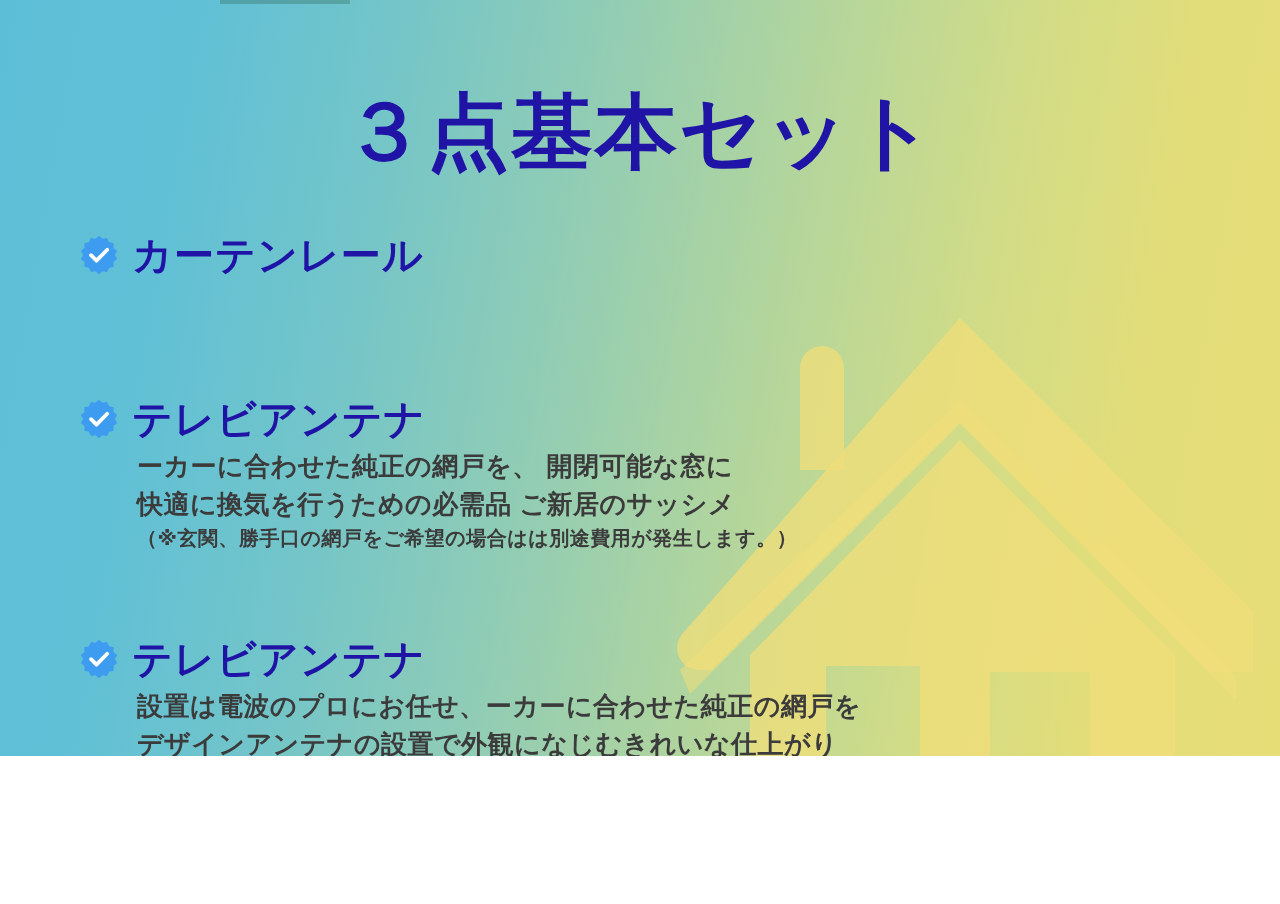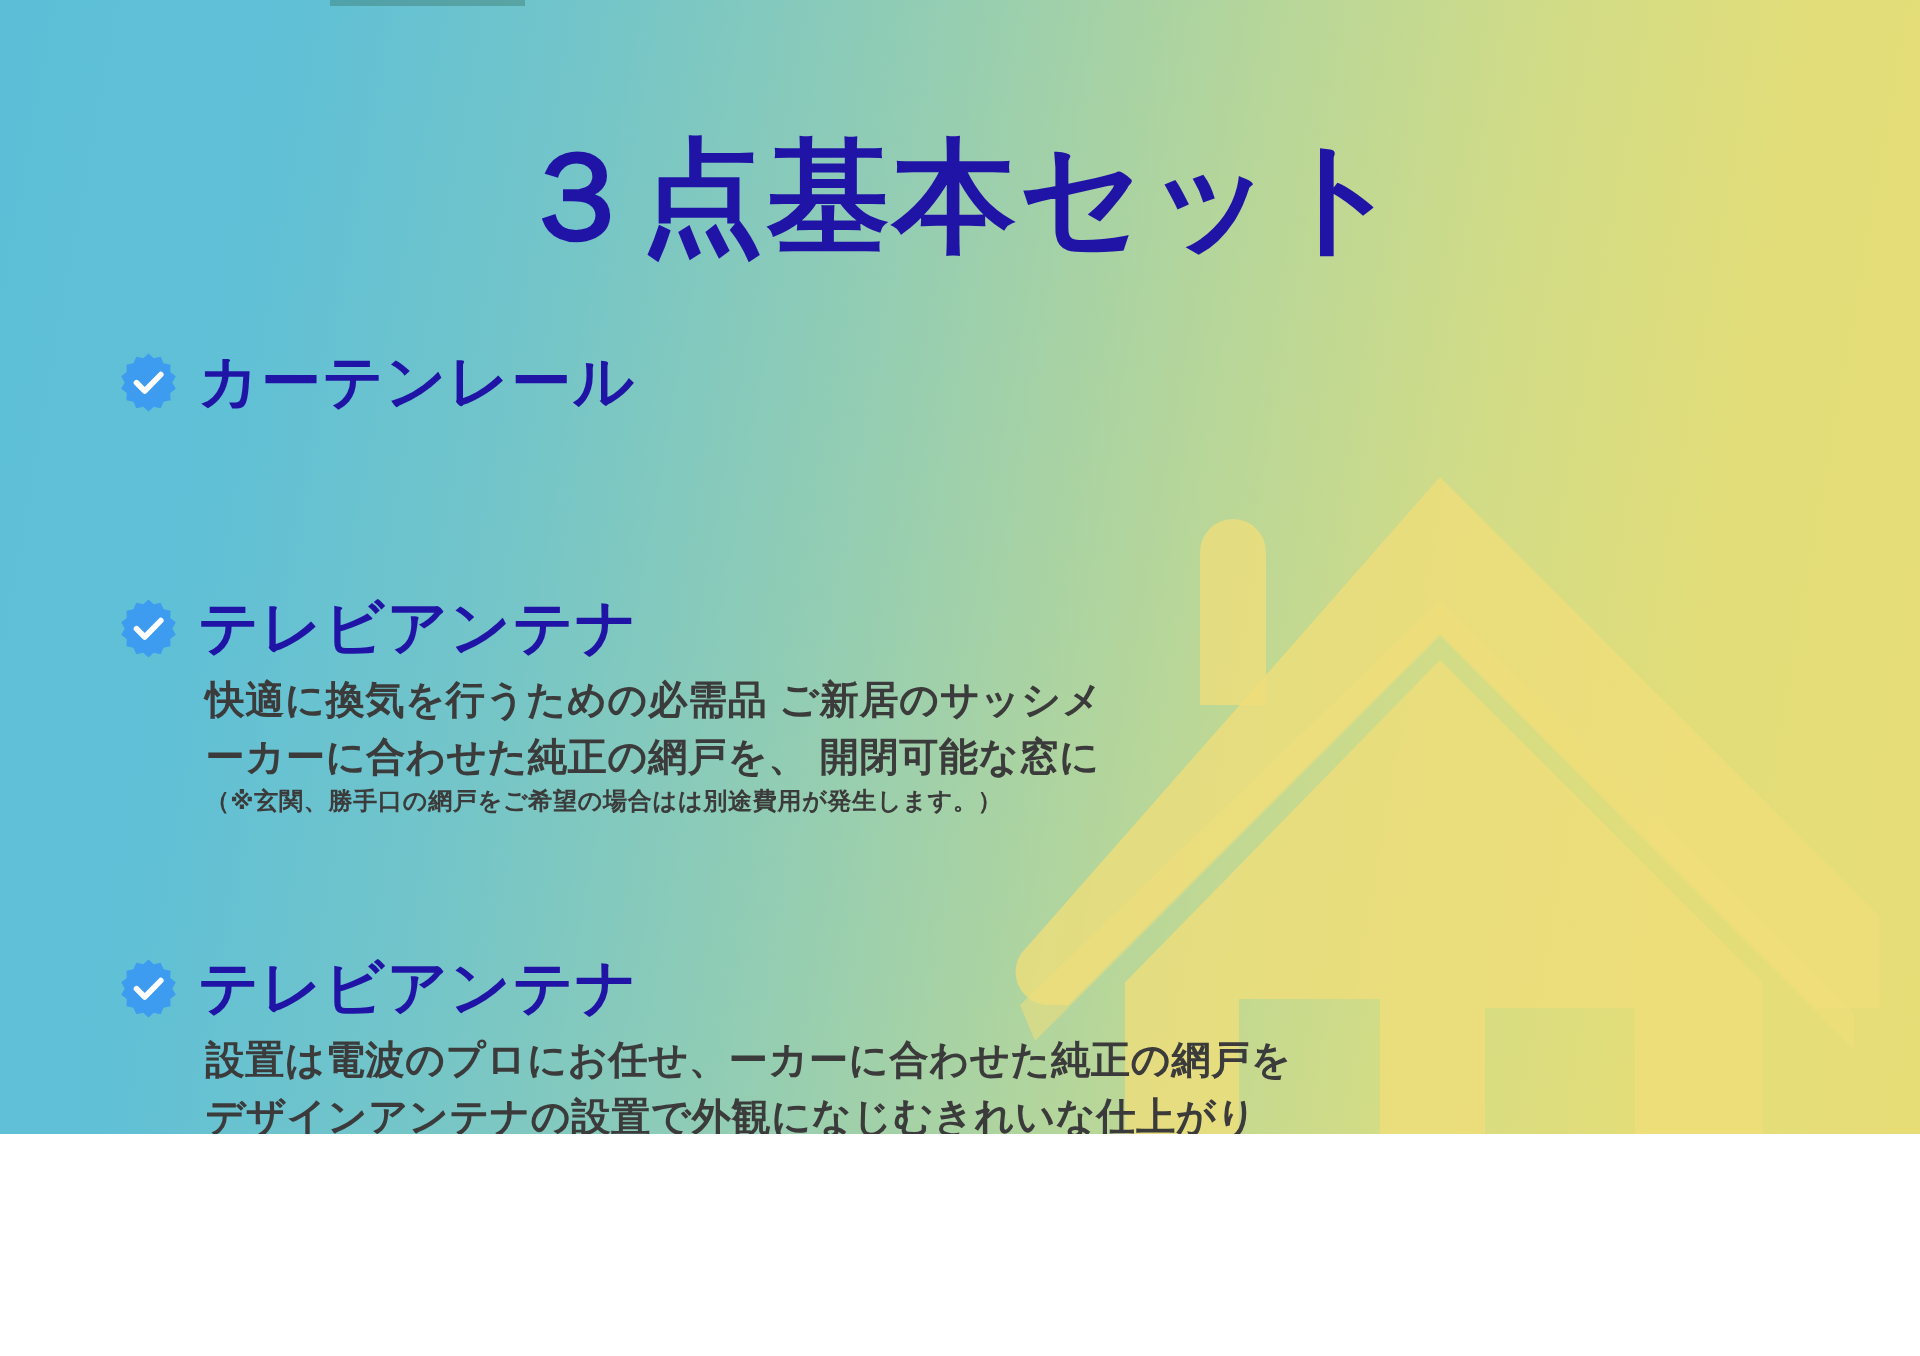--- a/index.html
+++ b/index.html
@@ -111,21 +111,21 @@
     color: #3b3b3b;
     font-size: 26px;
     font-weight: 700;
     letter-spacing: 0.5px;
   }
   .desc .line {
     line-height: 1.45;
     white-space: nowrap;
   }
   .desc .note {
-    font-size: 16px;
+    font-size: 20px;
     line-height: 1.5;
     white-space: nowrap;
   }
 
   .block-1 .desc { margin-top: 2px; }
   .block-2 .desc { margin-top: 2px; }
   .block-3 .desc { margin-top: 2px; }
 </style>
 </head>
 <body>
@@ -178,22 +178,22 @@
 
     <div class="block block-2">
       <div class="head-row">
         <svg class="badge" viewBox="0 0 40 40" aria-hidden="true">
           <path fill="#3d9cf0" d="M20 1.6l3.3 3.0 4.4-0.9 1.9 4.1 4.4 1.0-0.2 4.5 3.5 2.8-2.2 3.9 2.2 3.9-3.5 2.8 0.2 4.5-4.4 1.0-1.9 4.1-4.4-0.9L20 38.4l-3.3-3.0-4.4 0.9-1.9-4.1-4.4-1.0 0.2-4.5-3.5-2.8 2.2-3.9-2.2-3.9 3.5-2.8-0.2-4.5 4.4-1.0 1.9-4.1 4.4 0.9z"></path>
           <path fill="none" stroke="#ffffff" stroke-width="3.6" stroke-linecap="round" stroke-linejoin="round" d="M12.4 20.2l5.2 5.2 10.2-10.4"></path>
         </svg>
         <div class="head-label">テレビアンテナ</div>
       </div>
       <div class="desc">
+        <div class="line">ーカーに合わせた純正の網戸を、 開閉可能な窓に</div>
         <div class="line">快適に換気を行うための必需品 ご新居のサッシメ</div>
-        <div class="line">ーカーに合わせた純正の網戸を、 開閉可能な窓に</div>
         <div class="note">（※玄関、勝手口の網戸をご希望の場合はは別途費用が発生します。）</div>
       </div>
     </div>
 
     <div class="block block-3">
       <div class="head-row">
         <svg class="badge" viewBox="0 0 40 40" aria-hidden="true">
           <path fill="#3d9cf0" d="M20 1.6l3.3 3.0 4.4-0.9 1.9 4.1 4.4 1.0-0.2 4.5 3.5 2.8-2.2 3.9 2.2 3.9-3.5 2.8 0.2 4.5-4.4 1.0-1.9 4.1-4.4-0.9L20 38.4l-3.3-3.0-4.4 0.9-1.9-4.1-4.4-1.0 0.2-4.5-3.5-2.8 2.2-3.9-2.2-3.9 3.5-2.8-0.2-4.5 4.4-1.0 1.9-4.1 4.4 0.9z"></path>
           <path fill="none" stroke="#ffffff" stroke-width="3.6" stroke-linecap="round" stroke-linejoin="round" d="M12.4 20.2l5.2 5.2 10.2-10.4"></path>
         </svg>

